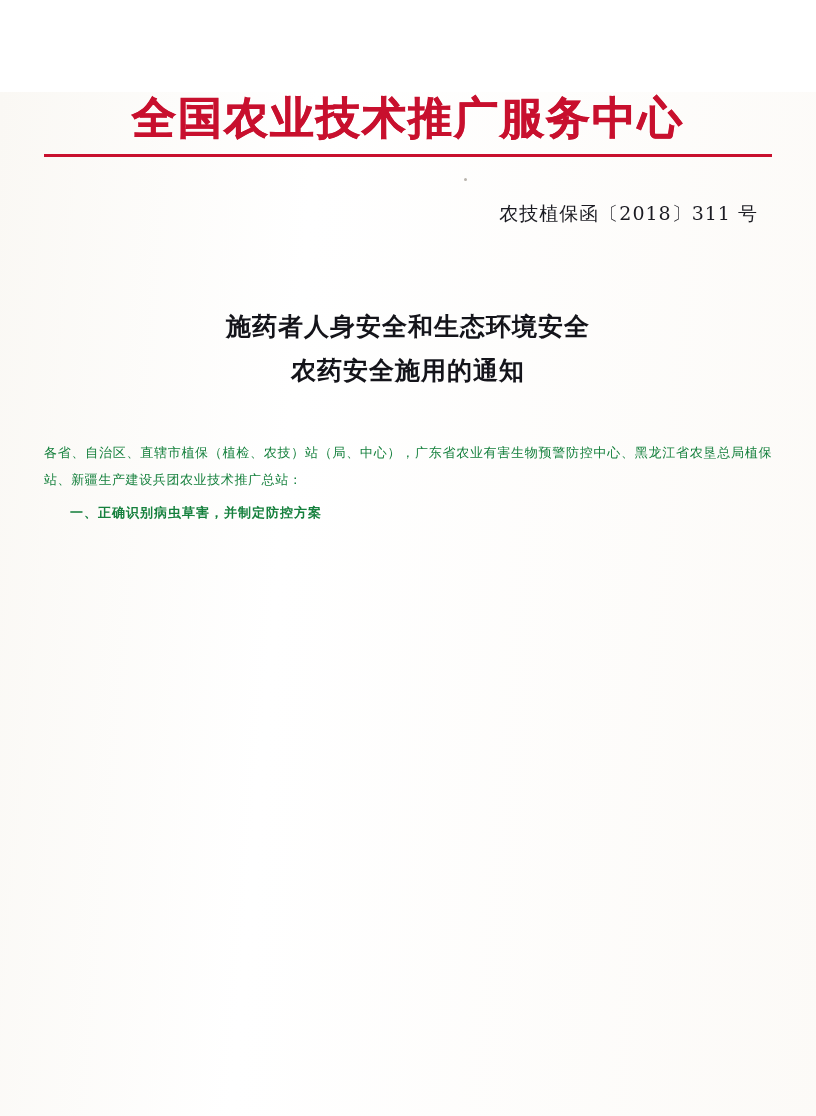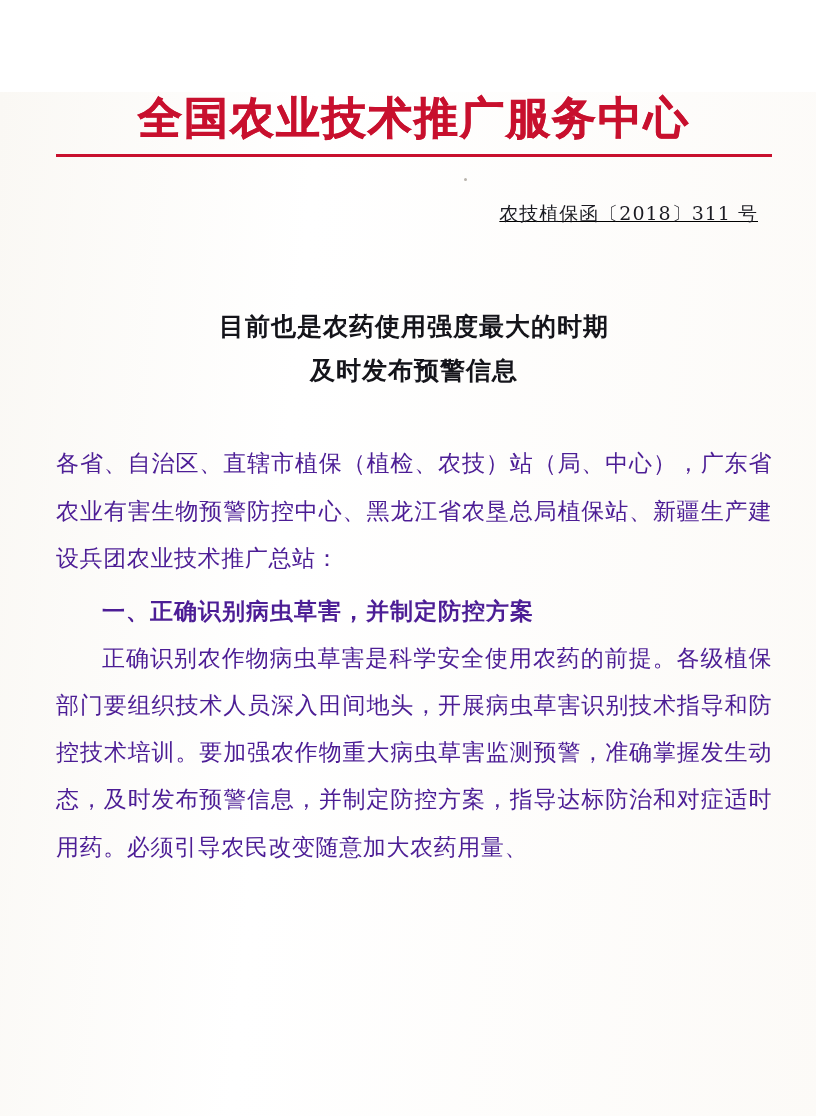--- a/index.html
+++ b/index.html
@@ -28,21 +28,20 @@
     inset: 0;
     background:
       linear-gradient(95deg, rgba(250,248,244,1) 0%, rgba(255,255,255,1) 35%, rgba(252,250,247,1) 100%);
     pointer-events: none;
   }
 
   .content {
     position: relative;
     padding: 0 44px;
     box-sizing: border-box;
-    margin-left: 12px;
   }
 
   
   .letterhead {
     margin-top: 92px;
     text-align: center;
   }
   .letterhead-title {
     font-family: "DejaVu Serif", "Liberation Serif", serif;
     font-weight: bold;
@@ -58,21 +57,20 @@
     width: 100%;
     height: 3px;
     background: #c8102e;
   }
 
   
   .doc-number-row {
     margin-top: 44px;
     text-align: right;
     padding-right: 14px;
-    text-decoration: underline;
   }
   .doc-number {
     font-size: 19px;
     color: #1b1b22;
     letter-spacing: 1px;
     font-family: "DejaVu Serif", "Liberation Serif", serif;
   }
 
   
   .doc-title {
@@ -84,27 +82,26 @@
     color: #14141a;
     letter-spacing: 1px;
   }
   .doc-title .line {
     display: block;
   }
 
   
   .body-block {
     margin-top: 48px;
-    font-size: 23px;
+    font-size: 13px;
     line-height: 2.05;
-    color: #4c1d95;
+    color: #15803d;
     letter-spacing: 0.6px;
     text-align: justify;
     text-justify: inter-ideograph;
-    font-family: Liberation Serif, serif;
   }
   .salutation {
     margin: 0 0 2px 0;
   }
   .para {
     margin: 0;
     text-indent: 2em;
   }
   .section-heading {
     margin: 6px 0 0 0;
@@ -136,28 +133,27 @@
     <div class="letterhead">
       <div class="letterhead-title">全国农业技术推广服务中心</div>
       <div class="letterhead-rule"></div>
     </div>
 
     <div class="doc-number-row">
       <span class="doc-number">农技植保函〔2018〕311 号</span>
     </div>
 
     <div class="doc-title">
-      <span class="line">目前也是农药使用强度最大的时期</span>
-      <span class="line">及时发布预警信息</span>
+      <span class="line">施药者人身安全和生态环境安全</span>
+      <span class="line">农药安全施用的通知</span>
     </div>
 
     <div class="body-block">
       <p class="salutation">各省、自治区、直辖市植保（植检、农技）站（局、中心），广东省农业有害生物预警防控中心、黑龙江省农垦总局植保站、新疆生产建设兵团农业技术推广总站：</p>
 
 
       <p class="section-heading">一、正确识别病虫草害，并制定防控方案</p>
 
-      <p class="para">正确识别农作物病虫草害是科学安全使用农药的前提。各级植保部门要组织技术人员深入田间地头，开展病虫草害识别技术指导和防控技术培训。要加强农作物重大病虫草害监测预警，准确掌握发生动态，及时发布预警信息，并制定防控方案，指导达标防治和对症适时用药。必须引导农民改变随意加大农药用量、</p>
     </div>
 
   </div>
 
 </div>
 
 </body></html>

